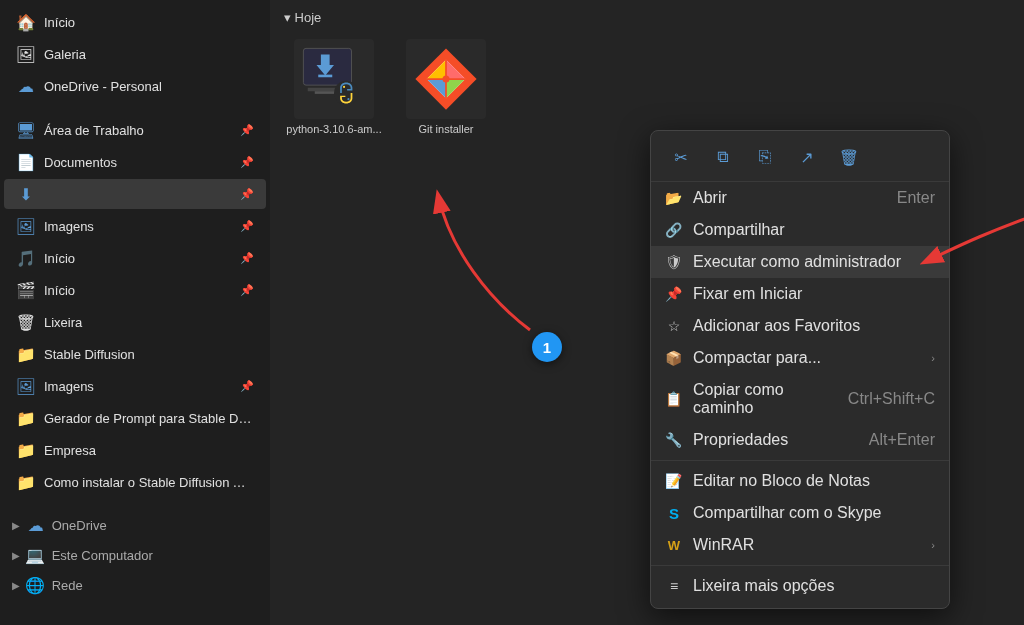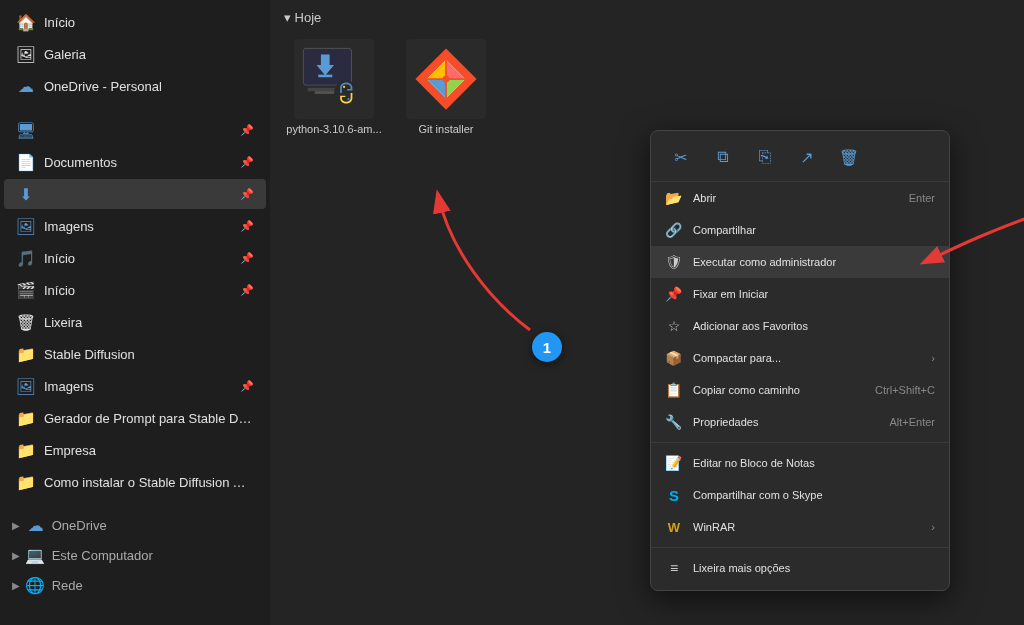--- a/index.html
+++ b/index.html
@@ -205,25 +205,25 @@
       display: flex;
       align-items: center;
       justify-content: center;
       font-size: 14px;
       color: #ccc;
       flex-shrink: 0;
     }
 
     .ctx-label {
       flex: 1;
-      font-size: 11px;
+      font-size: 16px;
     }
 
     .ctx-shortcut {
-      font-size: 11px;
+      font-size: 16px;
       color: #888;
     }
 
     .ctx-arrow {
       font-size: 11px;
       color: #888;
     }
 
     .ctx-separator {
       height: 1px;
@@ -274,20 +274,21 @@
   </div>
   <div class="sidebar-item">
     <span class="sidebar-icon" style="color:#5b9bd5">☁</span>
     <span class="sidebar-item-label">OneDrive - Personal</span>
   </div>
 
   <div class="sidebar-divider"></div>
 
   <div class="sidebar-item">
     <span class="sidebar-icon" style="color:#5b9bd5">🖥</span>
+    <span class="sidebar-item-label">Área de Trabalho</span>
     <span class="pin-icon">📌</span>
   </div>
   <div class="sidebar-item">
     <span class="sidebar-icon" style="color:#5b9bd5">📄</span>
     <span class="sidebar-item-label">Documentos</span>
     <span class="pin-icon">📌</span>
   </div>
   <div class="sidebar-item active">
     <span class="sidebar-icon" style="color:#5b9bd5">⬇</span>
     <span class="pin-icon">📌</span>

